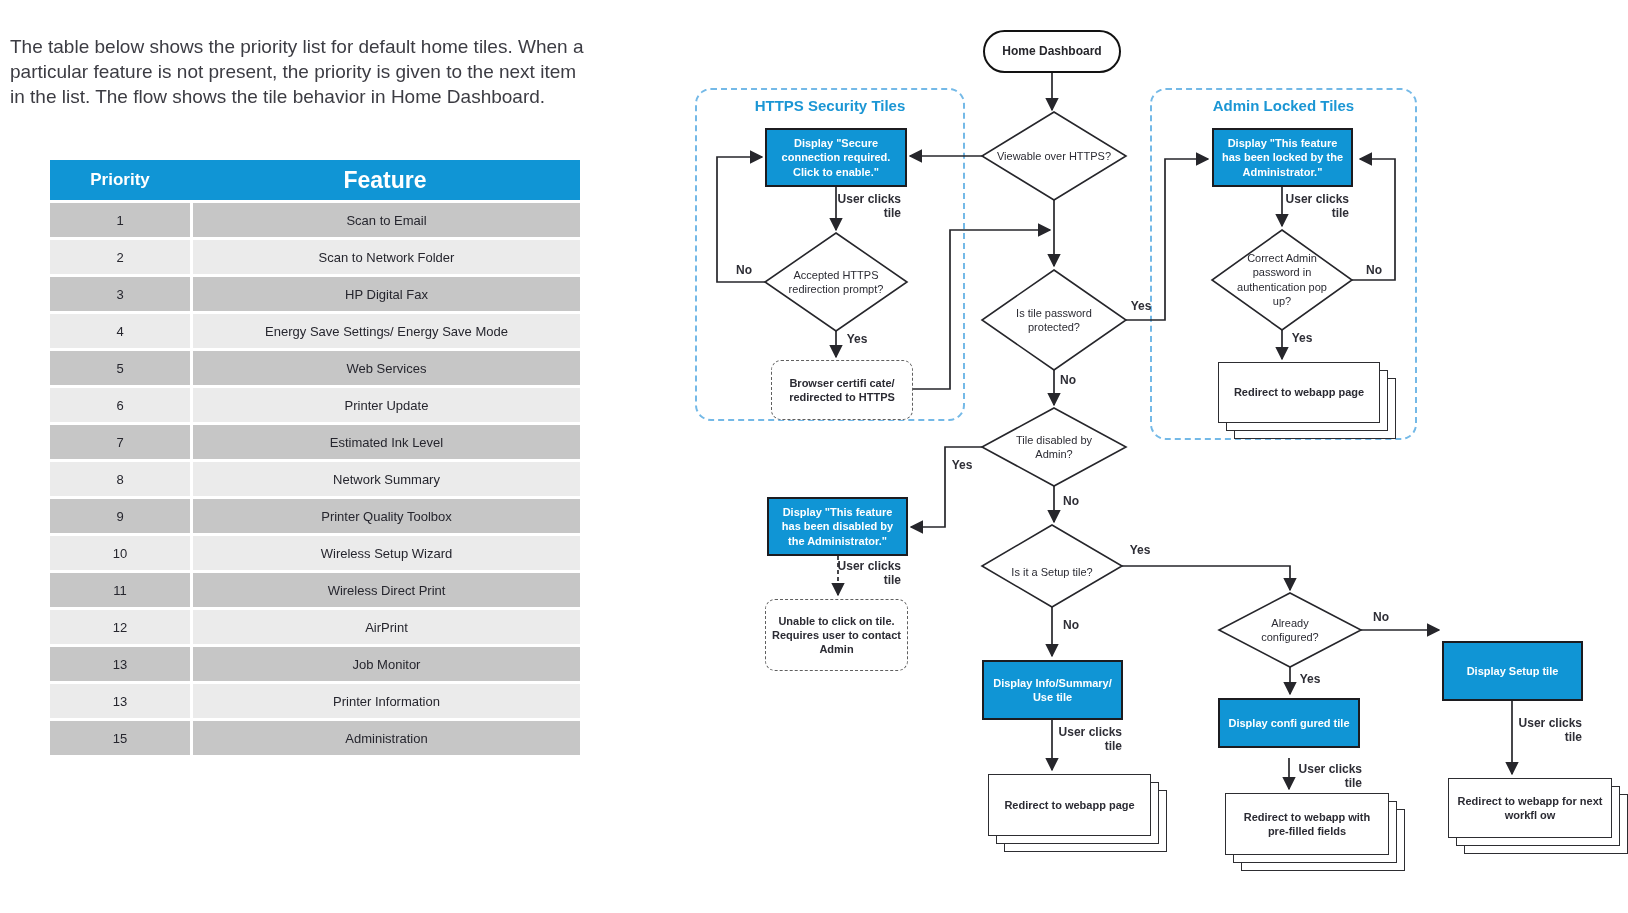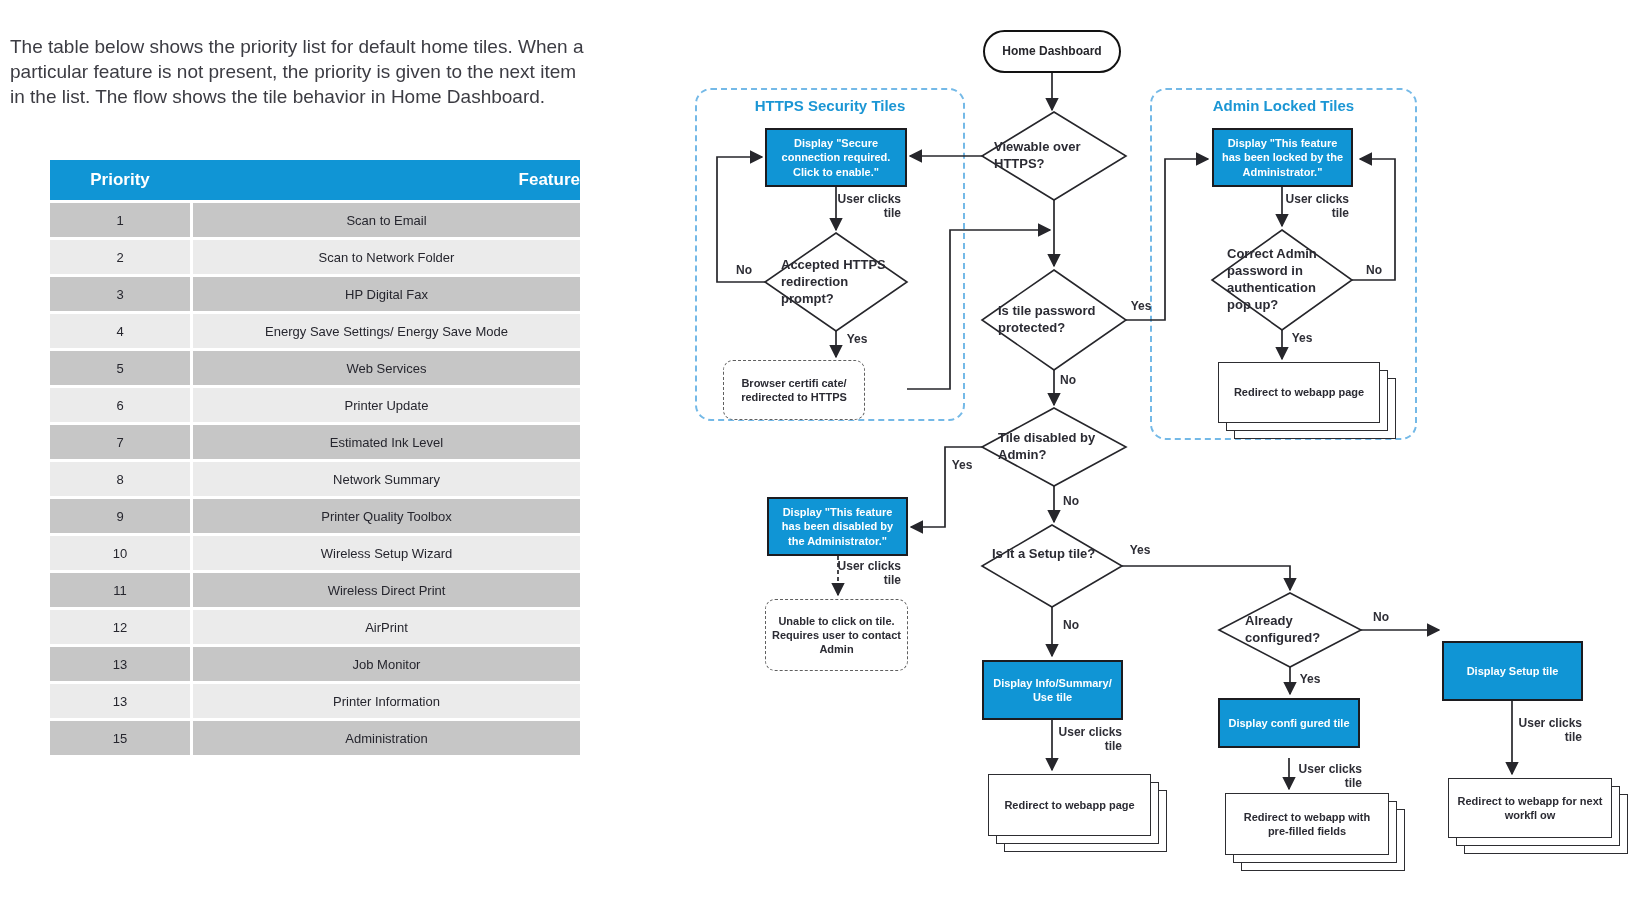--- a/index.html
+++ b/index.html
@@ -5,43 +5,43 @@
   html,body{margin:0;padding:0;background:#fff;}
   .canvas{position:relative;width:1628px;height:913px;background:#ffffff;overflow:hidden;
           font-family:"Liberation Sans", sans-serif;}
 
   
   .intro{position:absolute;left:10px;top:34px;width:585px;font-size:19px;line-height:25px;
          color:#3c3c43;}
   .ptable{position:absolute;left:50px;top:160px;width:530px;}
   .thead{display:flex;background:#1095d5;height:40px;align-items:center;}
   .thead .h1{width:140px;text-align:center;color:#fff;font-weight:bold;font-size:17px;}
-  .thead .h2{flex:1;text-align:right;color:#fff;font-weight:bold;font-size:17px;}
+  .thead .h2{flex:1;text-align:center;color:#fff;font-weight:bold;font-size:23px;}
   .trow{display:flex;height:34px;margin-top:3px;}
   .trow .c1{width:140px;margin-right:3px;display:flex;align-items:center;justify-content:center;
             font-size:13px;color:#26262e;}
   .trow .c2{flex:1;display:flex;align-items:center;justify-content:center;
             font-size:13px;color:#26262e;}
   .trow.dark .c1,.trow.dark .c2{background:#c6c6c6;}
   .trow.light .c1,.trow.light .c2{background:#ebebeb;}
 
   
   .group{position:absolute;border:2px dashed #74b9e7;border-radius:16px;box-sizing:border-box;z-index:1;}
   .group-title{text-align:center;color:#1b96d4;font-size:15px;font-weight:bold;margin-top:7px;}
   .flowsvg{position:absolute;left:0;top:0;z-index:2;pointer-events:none;}
   .node{position:absolute;box-sizing:border-box;display:flex;align-items:center;justify-content:center;
         text-align:center;z-index:3;line-height:1.3;}
   .blue{background:#1095d5;border:2px solid #1c1c20;color:#fff;font-weight:bold;font-size:11px;
         padding:2px 6px;}
   .startnode{background:#fff;border:2.5px solid #121212;border-radius:22px;color:#26262b;
         font-weight:bold;font-size:12px;}
   .dashedbox{background:#fff;border:1.7px dashed #606060;border-radius:10px;color:#2b2b33;
         font-weight:bold;font-size:11px;padding:3px 6px;}
-  .dlabel{position:absolute;transform:translate(-50%,-50%);text-align:left;font-size:13px;
-        font-weight:bold;color:#2b2b33;z-index:3;line-height:1.3;}
+  .dlabel{position:absolute;transform:translate(-50%,-50%);text-align:center;font-size:11px;
+        font-weight:normal;color:#2b2b33;z-index:3;line-height:1.3;}
   .elabel{position:absolute;transform:translate(-50%,-50%);text-align:right;font-size:12px;
         font-weight:bold;color:#2e2e36;z-index:4;line-height:1.15;}
   .stack{position:absolute;z-index:3;padding-left:37px;}
   .layer{position:absolute;width:100%;height:100%;background:#fff;border:1.6px solid #2d2d31;
         box-sizing:border-box;}
   .layer.l2{left:8px;top:8px;}
   .layer.l3{left:16px;top:16px;}
   .layer.l1{left:0;top:0;display:flex;align-items:center;justify-content:center;text-align:center;
         font-size:11px;font-weight:bold;color:#2b2b33;line-height:1.3;padding:3px 6px;z-index:2;}
 </style>
@@ -163,21 +163,21 @@
       <polygon points="1054,270 1126,320 1054,370 982,320"></polygon>
       <polygon points="1054,408 1126,447 1054,486 982,447"></polygon>
       <polygon points="1052,525 1122,566 1052,607 982,566"></polygon>
       <polygon points="1290,593 1361,630 1290,667 1219,630"></polygon>
     </g>
   </svg>
 
   <div class="node startnode" style="left:983px;top:30px;width:138px;height:43px;">Home Dashboard</div>
 
   <div class="node blue" style="left:765px;top:128px;width:142px;height:59px;">Display "Secure connection required. Click to enable."</div>
-  <div class="node dashedbox" style="left:723px;top:360px;width:142px;height:60px;">Browser certifi cate/ redirected to HTTPS</div>
+  <div class="node dashedbox" style="left:771px;top:360px;width:142px;height:60px;">Browser certifi cate/ redirected to HTTPS</div>
 
   <div class="node blue" style="left:1212px;top:128px;width:141px;height:59px;">Display "This feature has been locked by the Administrator."</div>
   <div class="stack" style="left:1218px;top:362px;width:125px;height:61px;">
     <div class="layer l3"></div>
     <div class="layer l2"></div>
     <div class="layer l1">Redirect to webapp page</div>
   </div>
 
   <div class="node blue" style="left:767px;top:497px;width:141px;height:59px;">Display "This feature has been disabled by the Administrator."</div>
   <div class="node dashedbox" style="left:765px;top:599px;width:143px;height:72px;">Unable to click on tile. Requires user to contact Admin</div>
@@ -201,21 +201,21 @@
     <div class="layer l3"></div>
     <div class="layer l2"></div>
     <div class="layer l1">Redirect to webapp for next workfl ow</div>
   </div>
 
   <div class="dlabel" style="left:1054px;top:156px;width:120px;">Viewable over HTTPS?</div>
   <div class="dlabel" style="left:836px;top:282px;width:110px;">Accepted HTTPS redirection prompt?</div>
   <div class="dlabel" style="left:1282px;top:280px;width:110px;">Correct Admin password in authentication pop up?</div>
   <div class="dlabel" style="left:1054px;top:320px;width:112px;">Is tile password protected?</div>
   <div class="dlabel" style="left:1054px;top:447px;width:112px;">Tile disabled by Admin?</div>
-  <div class="dlabel" style="left:1052px;top:554px;width:120px;">Is it a Setup tile?</div>
+  <div class="dlabel" style="left:1052px;top:572px;width:120px;">Is it a Setup tile?</div>
   <div class="dlabel" style="left:1290px;top:630px;width:90px;">Already configured?</div>
 
   <div class="elabel" style="left:868px;top:207px;width:66px;">User clicks tile</div>
   <div class="elabel" style="left:744px;top:271px;">No</div>
   <div class="elabel" style="left:857px;top:340px;">Yes</div>
   <div class="elabel" style="left:1316px;top:207px;width:66px;">User clicks tile</div>
   <div class="elabel" style="left:1374px;top:271px;">No</div>
   <div class="elabel" style="left:1302px;top:339px;">Yes</div>
   <div class="elabel" style="left:1141px;top:307px;">Yes</div>
   <div class="elabel" style="left:1068px;top:381px;">No</div>

